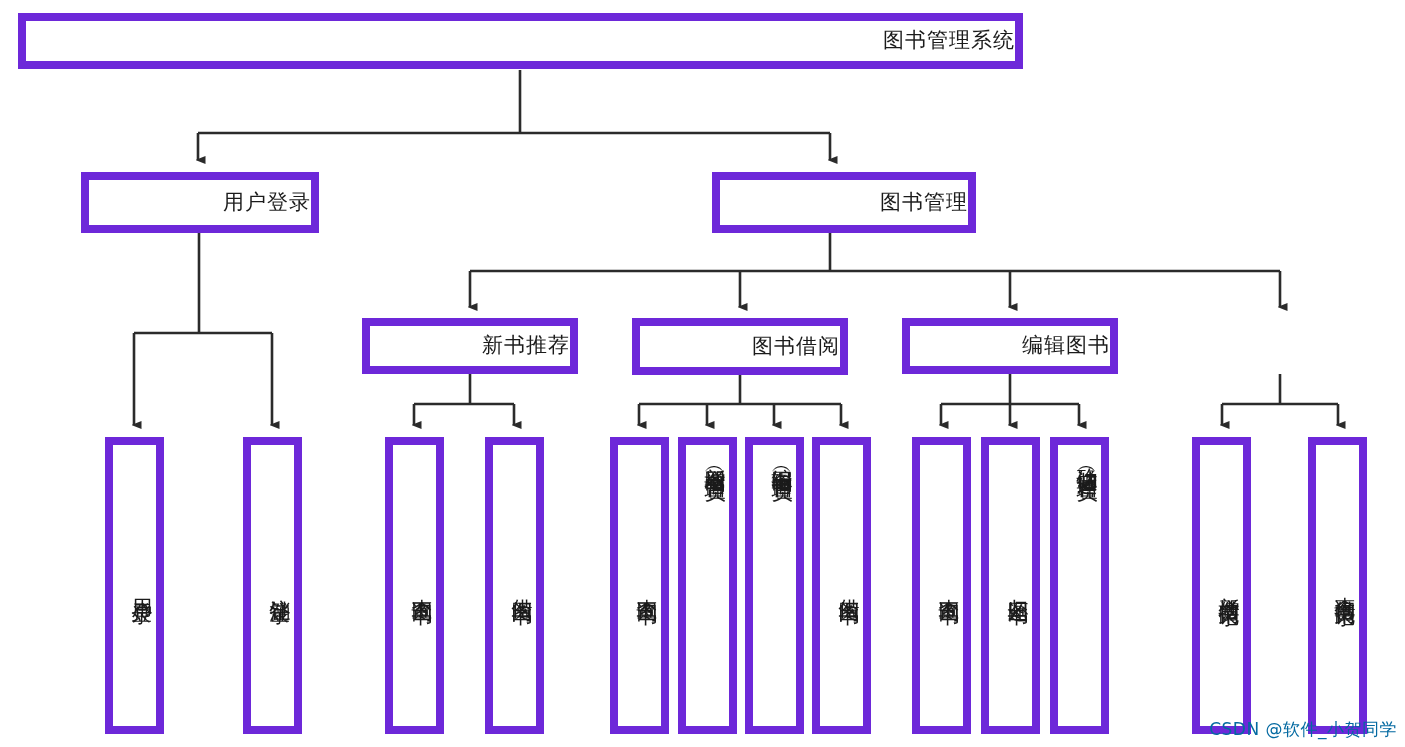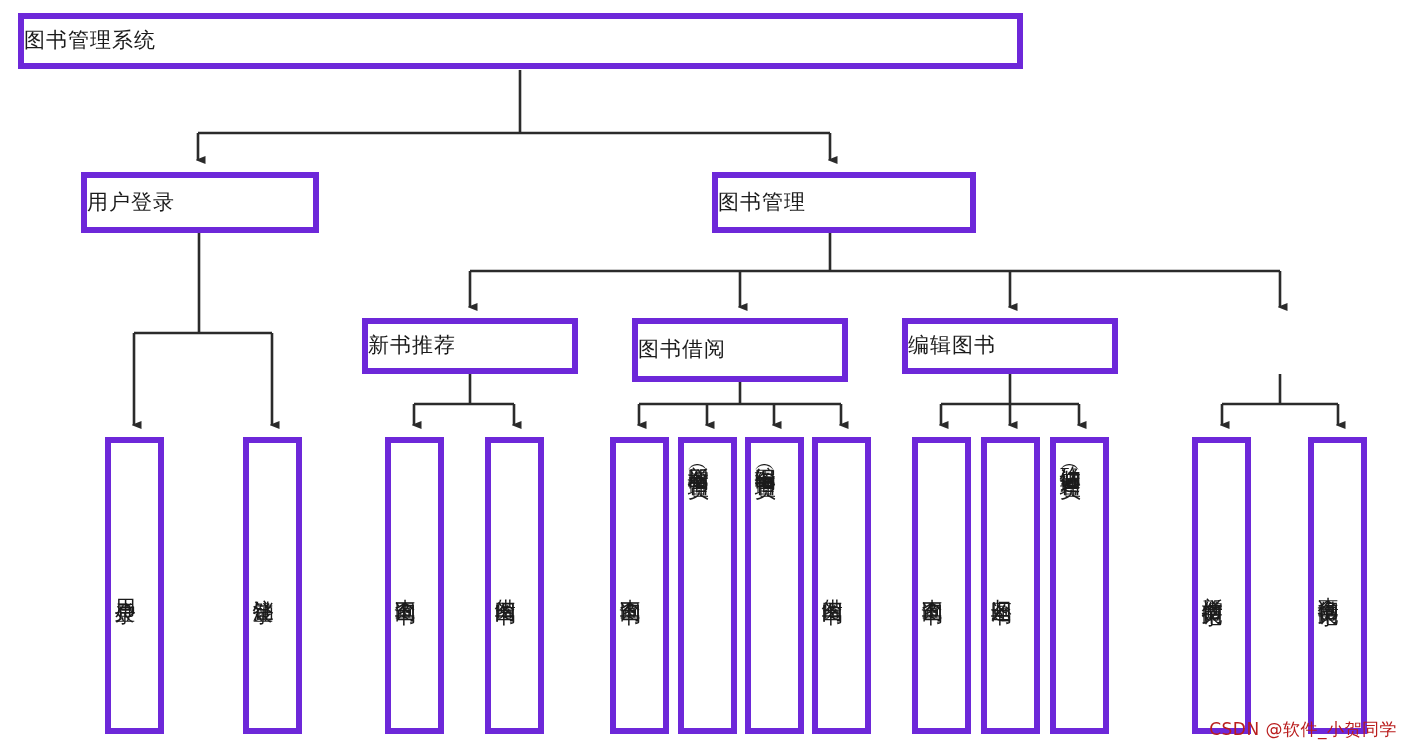--- a/index.html
+++ b/index.html
@@ -20,25 +20,25 @@
   svg.diagram-layer {
     position: absolute;
     left: 0;
     top: 0;
     width: 1405px;
     height: 747px;
   }
   .node-box {
     position: absolute;
     box-sizing: border-box;
-    border: 6px solid #6d28d9;
+    border: 8px solid #6d28d9;
     background: #ffffff;
     display: flex;
     align-items: center;
-    justify-content: flex-start;
+    justify-content: flex-end;
     color: #1b1b1b;
   }
   .node-label-h {
     font-size: 21px;
     line-height: 1.1;
     letter-spacing: 1px;
     white-space: nowrap;
   }
   .node-label-v {
     font-size: 21px;
@@ -54,21 +54,21 @@
   }
   .leaf-box.center-v {
     align-items: center;
     padding-top: 0;
   }
   #watermark {
     position: absolute;
     right: 8px;
     bottom: 6px;
     font-size: 17px;
-    color: #b91c1c;
+    color: #0369a1;
     white-space: nowrap;
     letter-spacing: 0.5px;
   }
 </style>
 </head>
 <body>
 
 <div id="canvas-wrap">
 
   <svg class="diagram-layer" viewBox="0 0 1405 747">
@@ -143,21 +143,21 @@
   <div class="node-box" style="left:81px; top:172px; width:238px; height:61px;">
     <span class="node-label-h">用户登录</span>
   </div>
   <div class="node-box" style="left:712px; top:172px; width:264px; height:61px;">
     <span class="node-label-h">图书管理</span>
   </div>
 
   <div class="node-box" style="left:362px; top:318px; width:216px; height:56px;">
     <span class="node-label-h">新书推荐</span>
   </div>
-  <div class="node-box" style="left:632px; top:318px; width:216px; height:64px;">
+  <div class="node-box" style="left:632px; top:318px; width:216px; height:57px;">
     <span class="node-label-h">图书借阅</span>
   </div>
   <div class="node-box" style="left:902px; top:318px; width:216px; height:56px;">
     <span class="node-label-h">编辑图书</span>
   </div>
 
   <div class="node-box leaf-box center-v" style="left:105px; top:437px; width:59px; height:297px;">
     <span class="node-label-v">用户登录</span>
   </div>
   <div class="node-box leaf-box center-v" style="left:243px; top:437px; width:59px; height:297px;">

